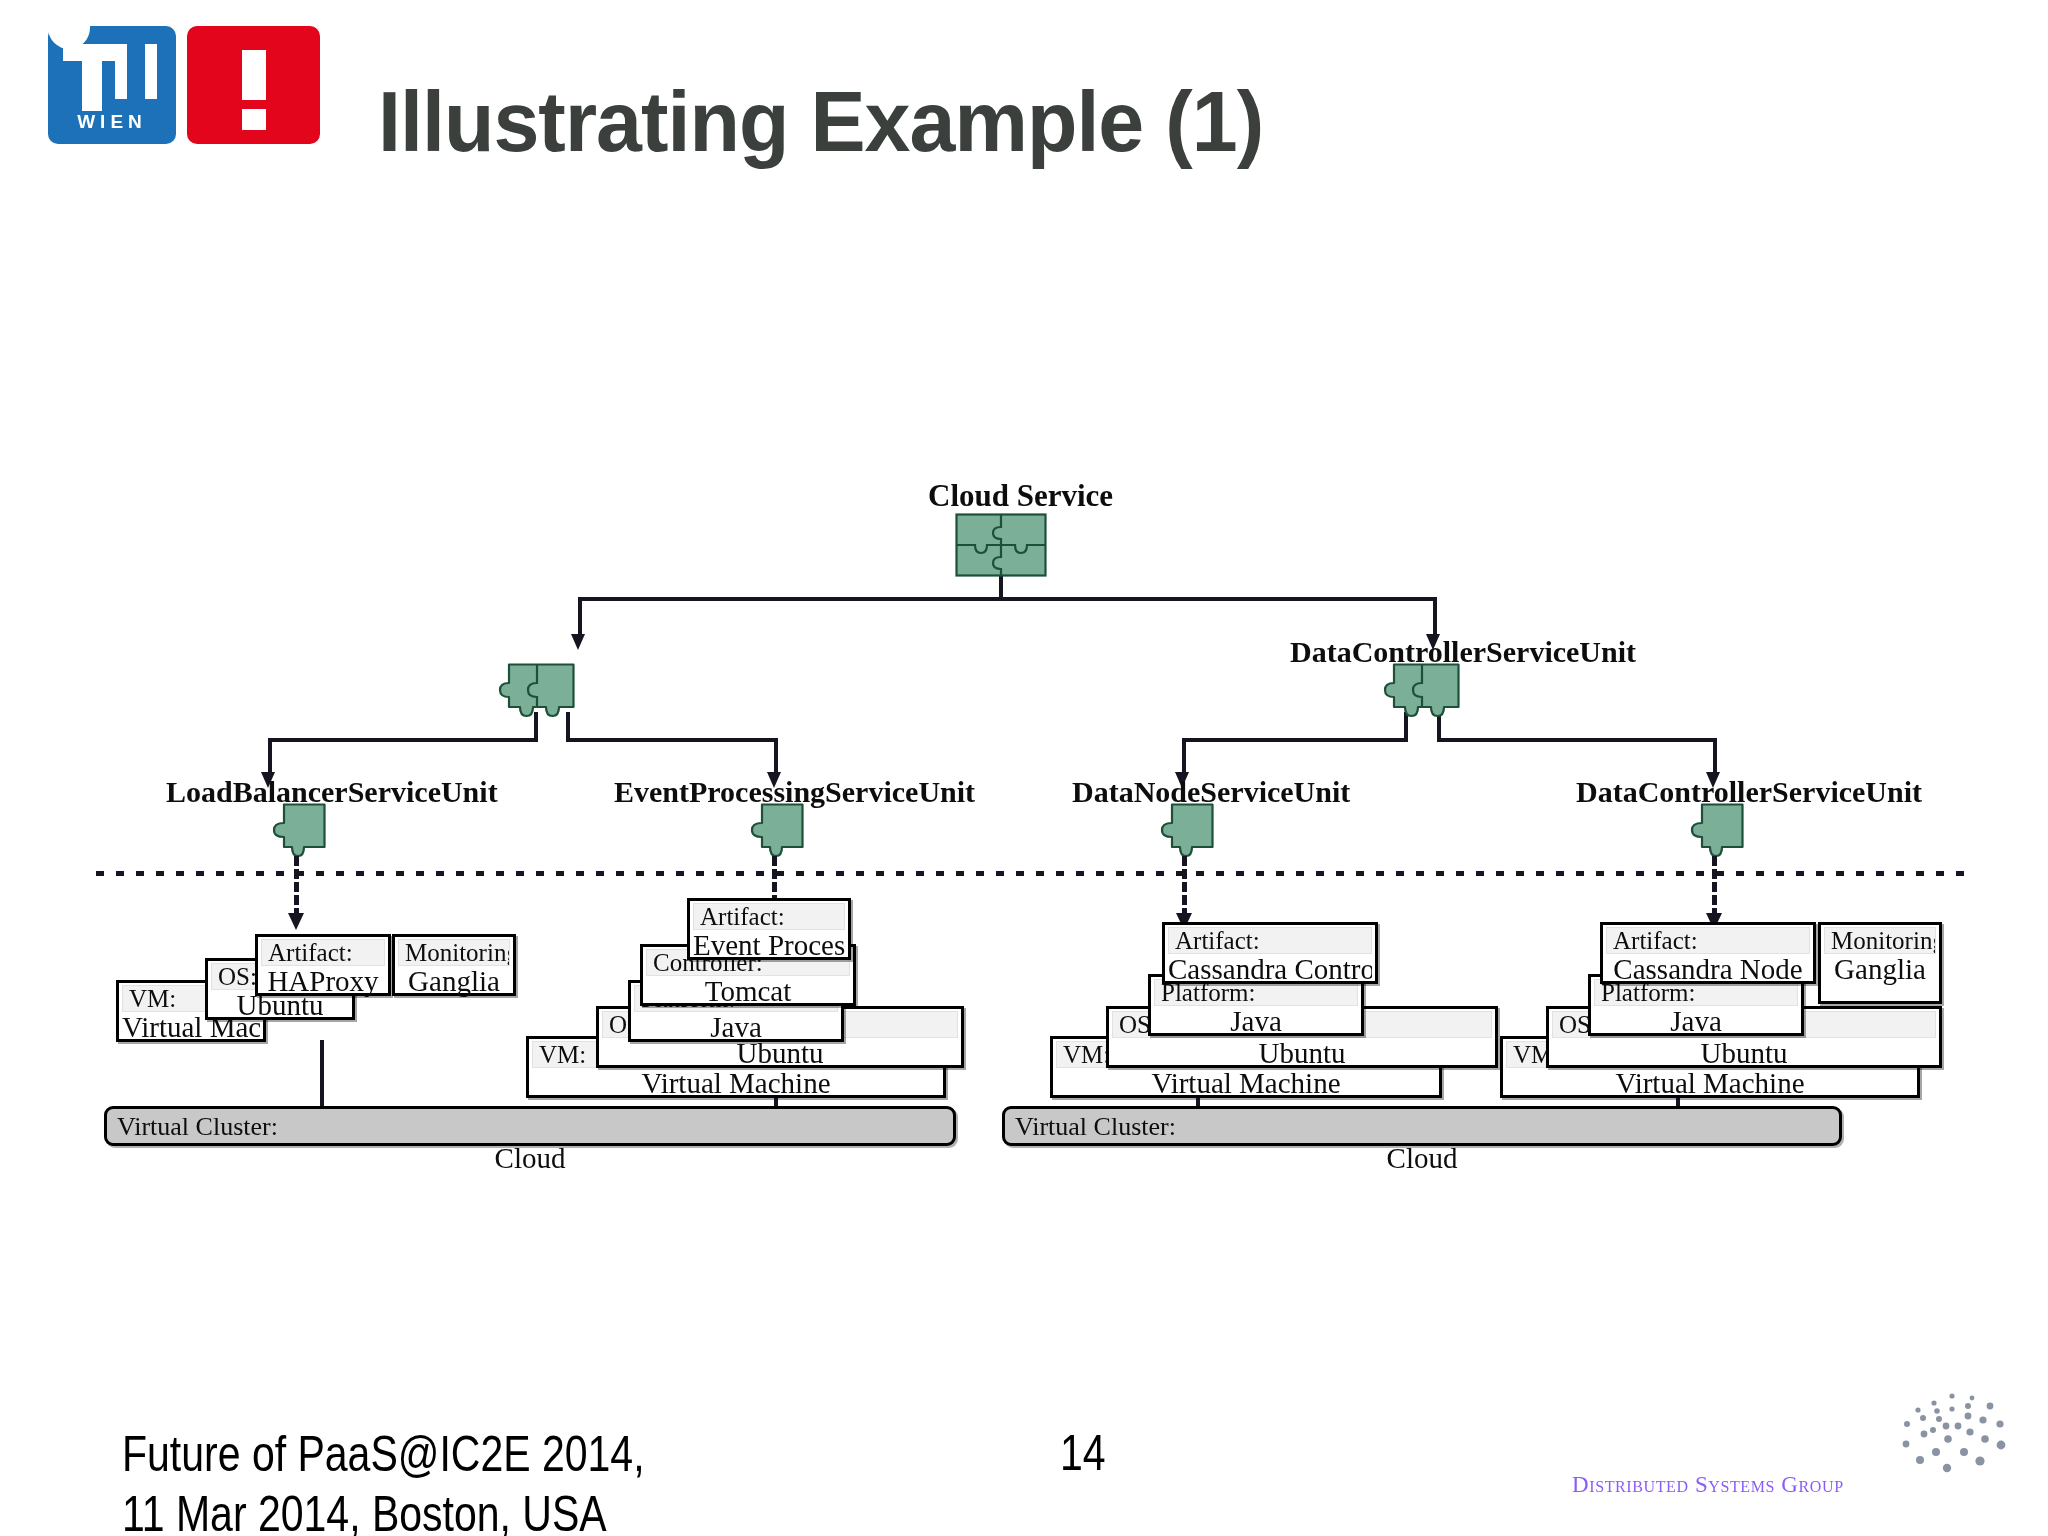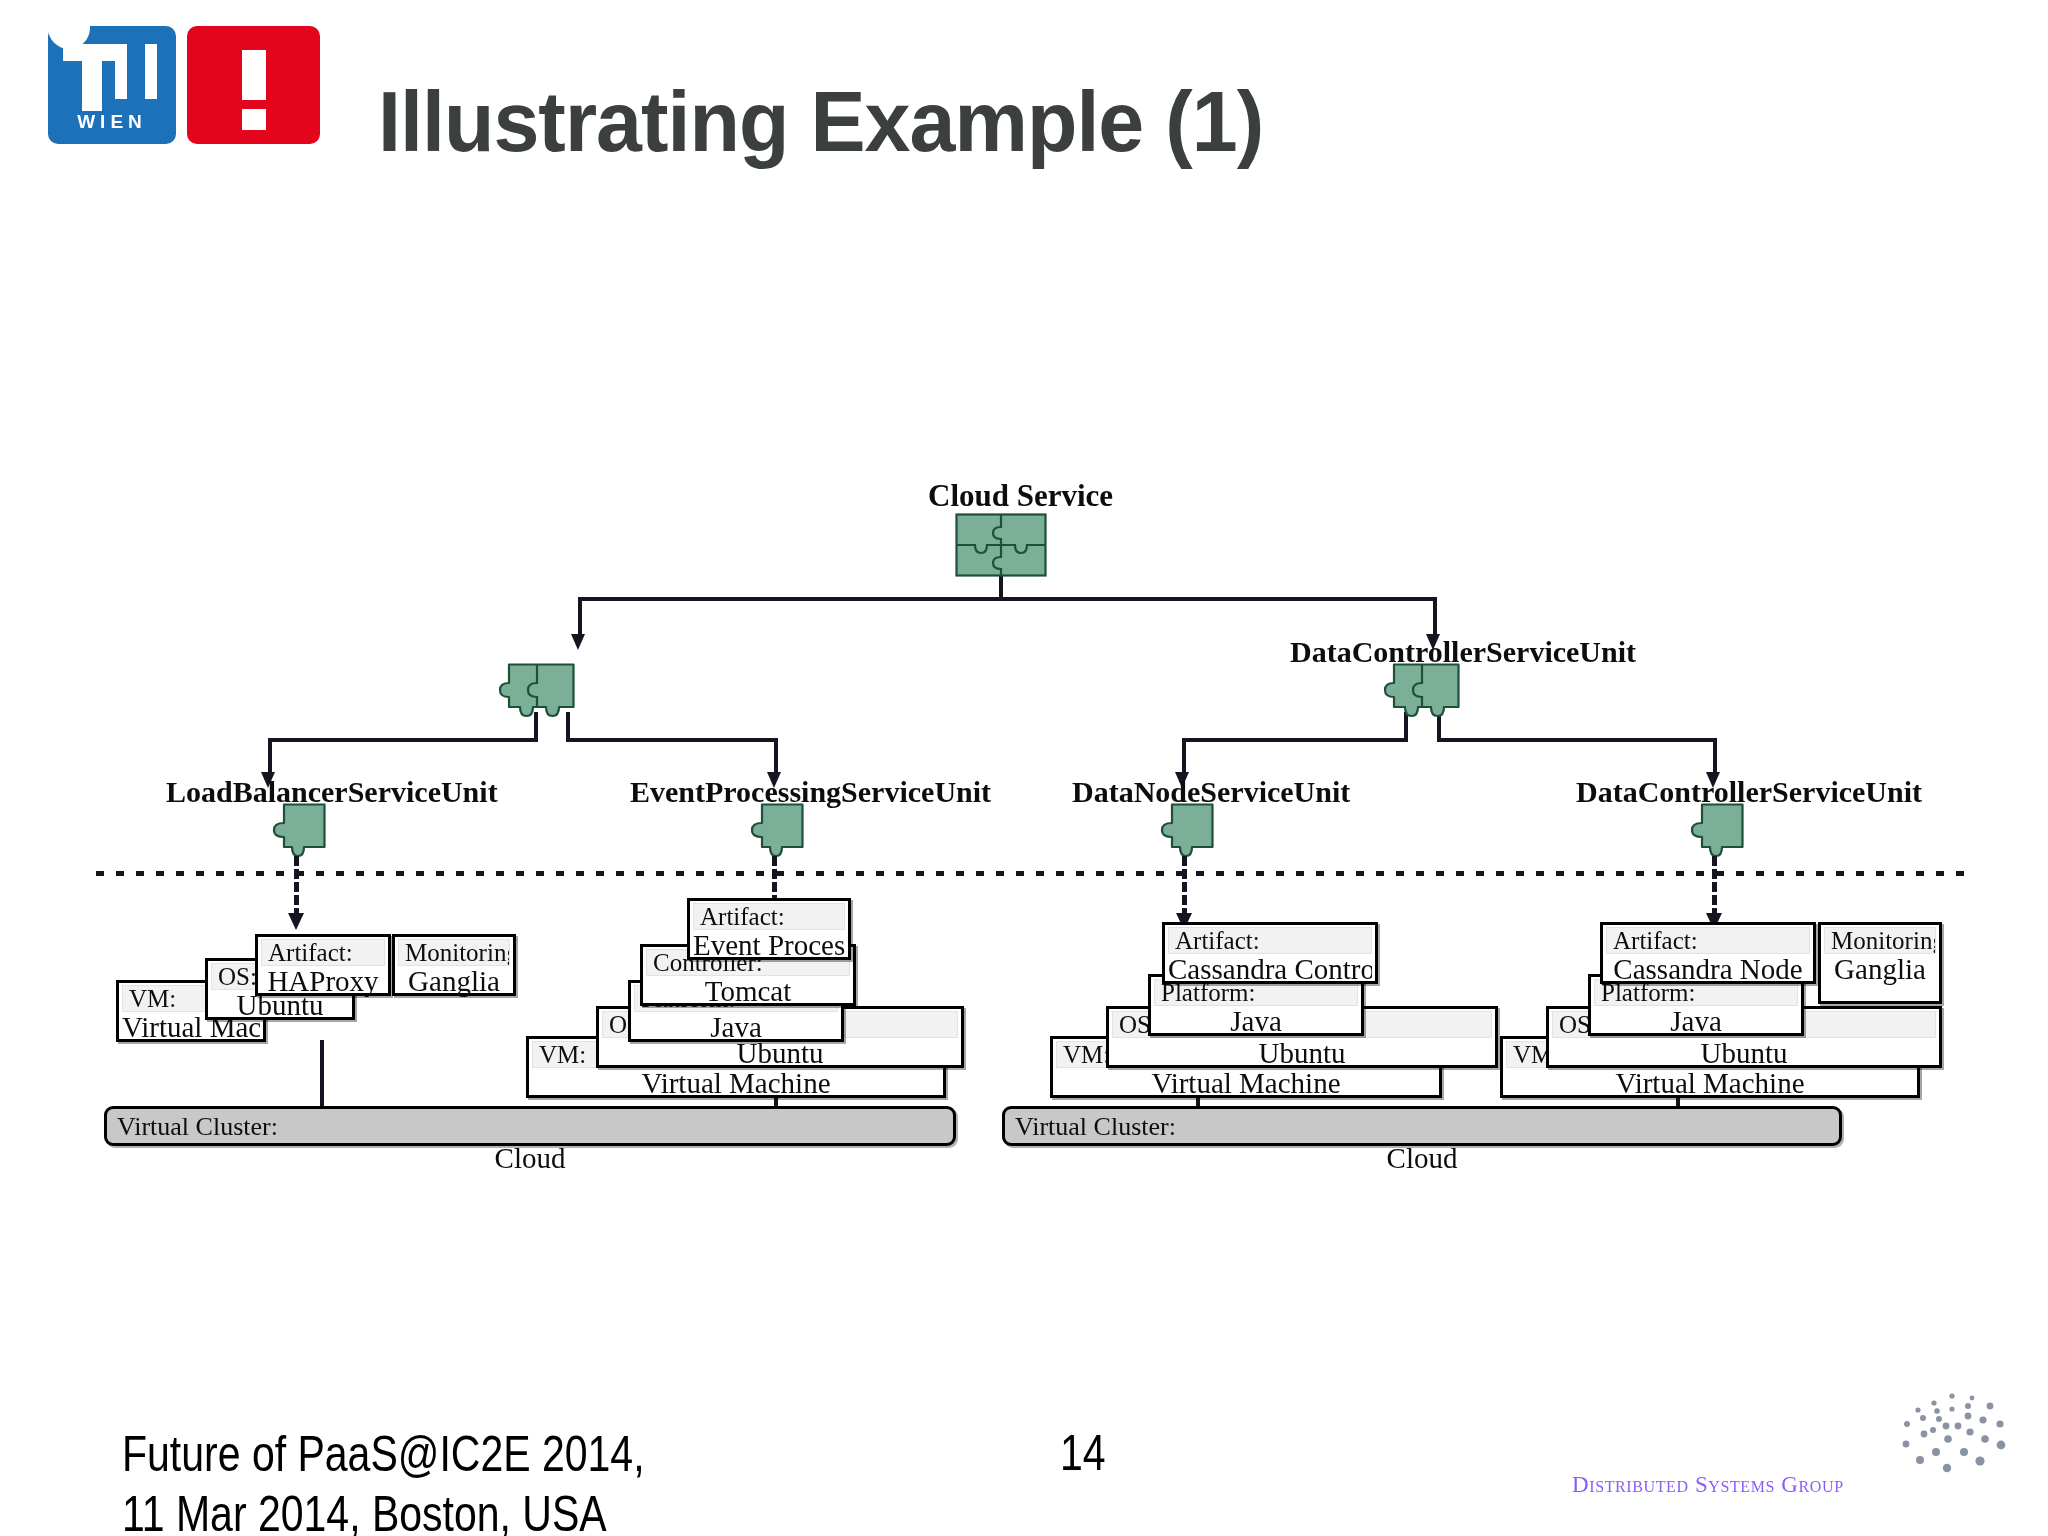--- a/index.html
+++ b/index.html
@@ -186,21 +186,21 @@
     <svg class="puz" style="left:1382px;top:663px;width:78px;height:56px;" viewBox="0 0 78 56">
       <path d="M12 1.5 H76.5 V44 H62 q0 9,-6.5 9 t -6.5 -9 H36 q0 9,-6.5 9 t -6.5 -9 H12 V34 q-9 0,-9 -7 t 9 -7 Z" fill="#7caf97" stroke="#1d4f39" stroke-width="2.2" stroke-linejoin="round"></path>
       <path d="M40 1.5 V20 q-9 0,-9 7 t 9 7 V44" fill="none" stroke="#1d4f39" stroke-width="2.2"></path>
     </svg>
 
     <div class="node-label" style="left:166px;top:775px;font-size:30px;">LoadBalancerServiceUnit</div>
     <svg class="puz" style="left:270px;top:803px;width:56px;height:58px;" viewBox="0 0 56 58">
       <path d="M14 1.5 H54.5 V44 H34 q0 9,-6 9 t -6 -9 H14 V34 q-10 0,-10 -7 t 10 -7 Z" fill="#7caf97" stroke="#1d4f39" stroke-width="2.2" stroke-linejoin="round"></path>
     </svg>
 
-    <div class="node-label" style="left:630px;top:775px;font-size:30px;">EventProcessingServiceUnit</div>
+    <div class="node-label" style="left:614px;top:775px;font-size:30px;">EventProcessingServiceUnit</div>
     <svg class="puz" style="left:748px;top:803px;width:56px;height:58px;" viewBox="0 0 56 58">
       <path d="M14 1.5 H54.5 V44 H34 q0 9,-6 9 t -6 -9 H14 V34 q-10 0,-10 -7 t 10 -7 Z" fill="#7caf97" stroke="#1d4f39" stroke-width="2.2" stroke-linejoin="round"></path>
     </svg>
 
     <div class="node-label" style="left:1072px;top:775px;font-size:30px;">DataNodeServiceUnit</div>
     <svg class="puz" style="left:1158px;top:803px;width:56px;height:58px;" viewBox="0 0 56 58">
       <path d="M14 1.5 H54.5 V44 H34 q0 9,-6 9 t -6 -9 H14 V34 q-10 0,-10 -7 t 10 -7 Z" fill="#7caf97" stroke="#1d4f39" stroke-width="2.2" stroke-linejoin="round"></path>
     </svg>
 
     <div class="node-label" style="left:1576px;top:775px;font-size:30px;">DataControllerServiceUnit</div>

